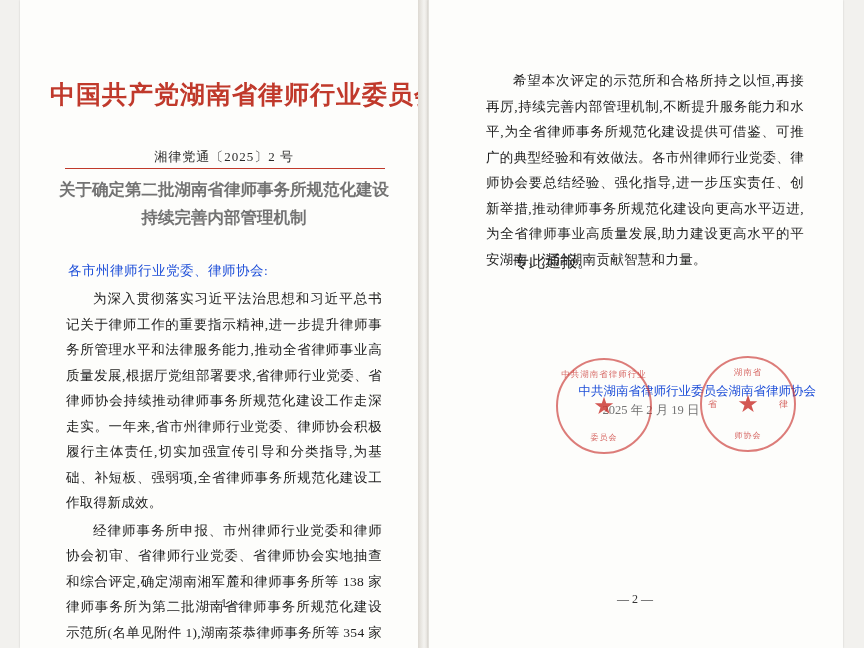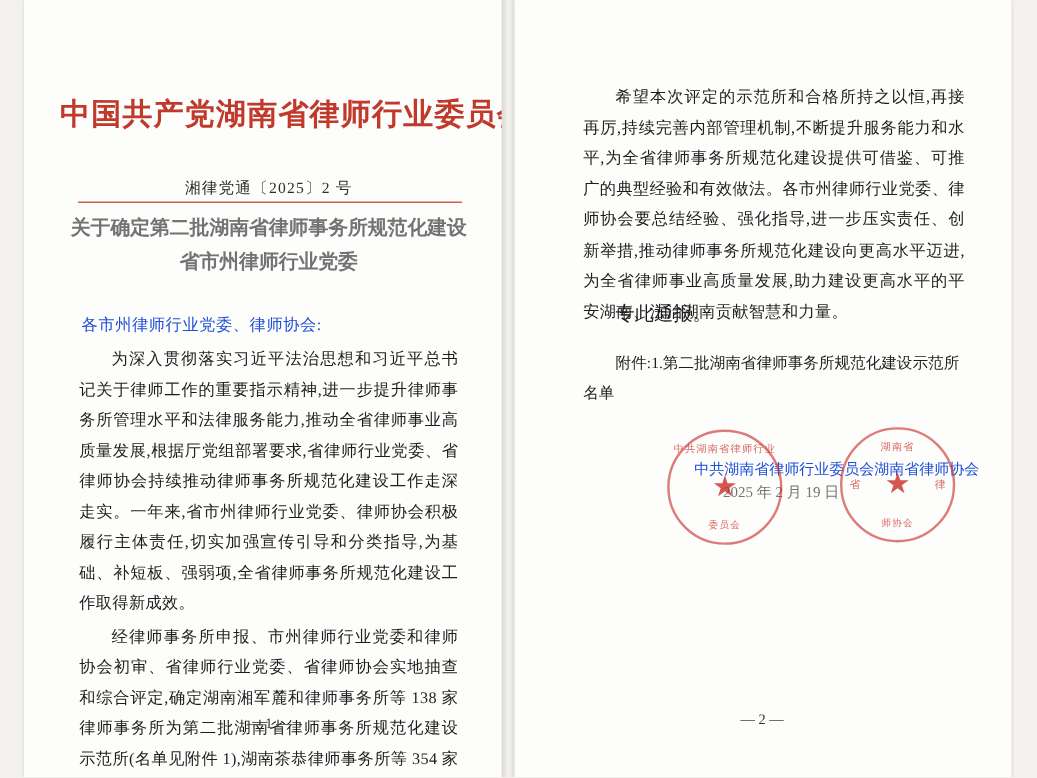--- a/index.html
+++ b/index.html
@@ -251,40 +251,39 @@
 <body>
 
 <div class="page">
 
   <div class="sheet sheet-left">
     <div class="doc-title">中国共产党湖南省律师行业委员会</div>
     <div class="doc-number">湘律党通〔2025〕2 号</div>
     <div class="red-rule"></div>
     <div class="subject">
       <div>关于确定第二批湖南省律师事务所规范化建设</div>
-      <div>省市州律师行业党委</div>
+      <div>持续完善内部管理机制</div>
     </div>
     <div class="salutation">各市州律师行业党委、律师协会:</div>
     <div class="body-left">
       <p>为深入贯彻落实习近平法治思想和习近平总书记关于律师工作的重要指示精神,进一步提升律师事务所管理水平和法律服务能力,推动全省律师事业高质量发展,根据厅党组部署要求,省律师行业党委、省律师协会持续推动律师事务所规范化建设工作走深走实。一年来,省市州律师行业党委、律师协会积极履行主体责任,切实加强宣传引导和分类指导,为基础、补短板、强弱项,全省律师事务所规范化建设工作取得新成效。</p>
       <p>经律师事务所申报、市州律师行业党委和律师协会初审、省律师行业党委、省律师协会实地抽查和综合评定,确定湖南湘军麓和律师事务所等 138 家律师事务所为第二批湖南省律师事务所规范化建设示范所(名单见附件 1),湖南茶恭律师事务所等 354 家律师事务所为第二批湖南省律师事务所规范化建设合格所(名单见附件 2)。</p>
     </div>
     <div class="page-num-left">— 1 —</div>
   </div>
 
   <div class="gutter"></div>
 
   <div class="sheet sheet-right"></div>
 
   <div class="body-right">
     <p>希望本次评定的示范所和合格所持之以恒,再接再厉,持续完善内部管理机制,不断提升服务能力和水平,为全省律师事务所规范化建设提供可借鉴、可推广的典型经验和有效做法。各市州律师行业党委、律师协会要总结经验、强化指导,进一步压实责任、创新举措,推动律师事务所规范化建设向更高水平迈进,为全省律师事业高质量发展,助力建设更高水平的平安湖南、法治湖南贡献智慧和力量。</p>
   </div>
   <div class="closing">专此通报。</div>
   <div class="attach-list">
-    <div><span style="padding-left:27px">附件:</span><span class="a1-inline">1.第二批湖南省律师事务所规范化建设示范所名单</span></div>
   </div>
 
   <div class="signers">
     <div class="s-col">中共湖南省律师行业委员会</div>
     <div class="s-col">湖南省律师协会</div>
   </div>
   <div class="sign-date">2025 年 2 月 19 日</div>
 
   <div class="seal seal-left">
     <div class="seal-top-text">中共湖南省律师行业</div>

